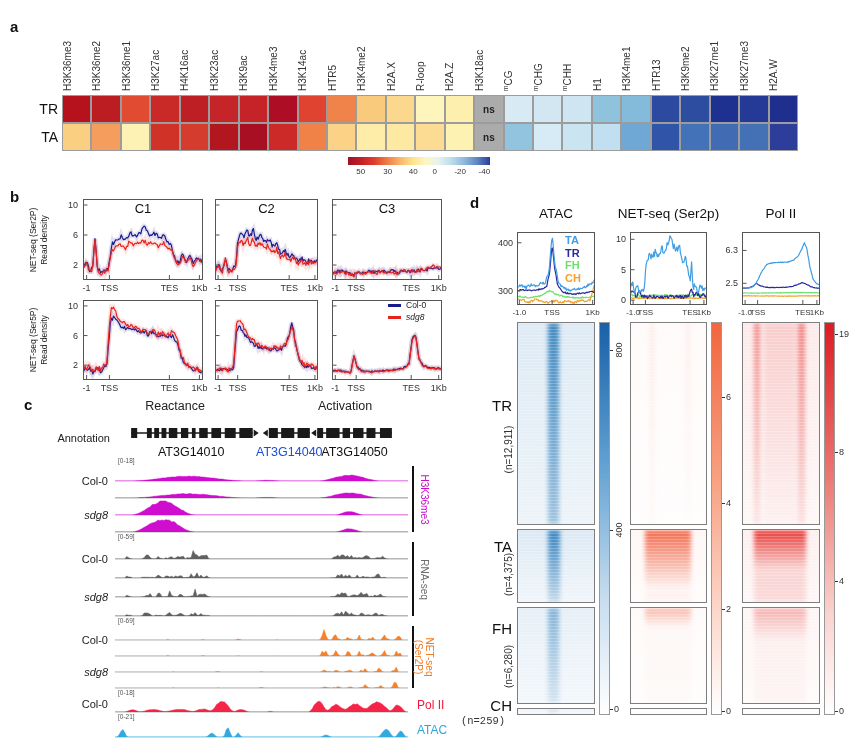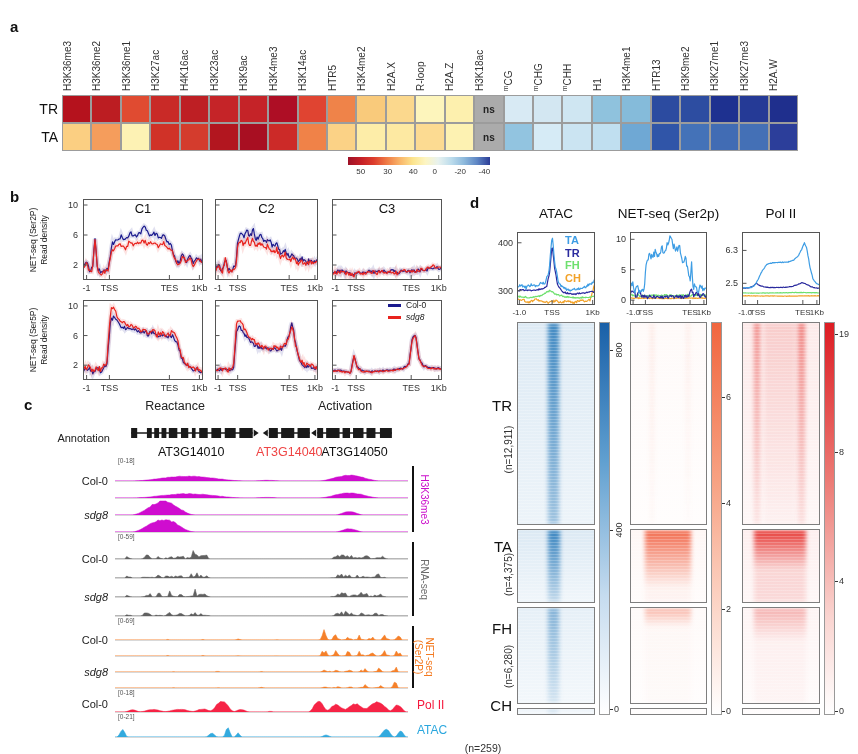--- a/index.html
+++ b/index.html
@@ -313,21 +313,21 @@
       <line x1="202.17" y1="13" x2="276.885" y2="13" stroke="#1a1a1a" stroke-width="1.3"></line>
       <rect x="202.17" y="8" width="5.977200000000001" height="10" fill="#1a1a1a"></rect>
       <rect x="211.1358" y="8" width="13.4487" height="10" fill="#1a1a1a"></rect>
       <rect x="227.57309999999998" y="8" width="7.471499999999999" height="10" fill="#1a1a1a"></rect>
       <rect x="238.0332" y="8" width="10.4601" height="10" fill="#1a1a1a"></rect>
       <rect x="251.4819" y="8" width="8.9658" height="10" fill="#1a1a1a"></rect>
       <rect x="264.93059999999997" y="8" width="11.954400000000003" height="10" fill="#1a1a1a"></rect>
       <path d="M196.17,13 L201.17,9.5 L201.17,16.5 Z" fill="#1a1a1a"></path>
     </svg>
     <div style="position: absolute; left: 143.18px; top: 445px; width: 96px; text-align: center; font-size: 12.5px; color: rgb(17, 17, 17);">AT3G14010</div>
-    <div style="position: absolute; left: 241.335px; top: 445px; width: 96px; text-align: center; font-size: 12.5px; color: #ef4444;">AT3G14040</div>
+    <div style="position: absolute; left: 241.335px; top: 445px; width: 96px; text-align: center; font-size: 12.5px; color: #1d4ed8;">AT3G14040</div>
     <div style="position: absolute; left: 306.527px; top: 445px; width: 96px; text-align: center; font-size: 12.5px; color: rgb(17, 17, 17);">AT3G14050</div>
     <div style="position: absolute; left: 118px; top: 457px; font-size: 6.5px; color: rgb(85, 85, 85);">[0-18]</div>
     <svg width="293" height="17" style="position: absolute; left: 115px; top: 465px;">
       <path d="M0,16 L0.0,16.0 L2.0,16.0 L3.9,16.0 L5.9,16.0 L7.8,16.0 L9.8,16.0 L11.7,16.0 L13.7,16.0 L15.6,16.0 L17.6,16.0 L19.5,15.9 L21.5,15.8 L23.4,15.7 L25.4,15.6 L27.3,15.5 L29.3,15.3 L31.3,15.1 L33.2,14.9 L35.2,14.7 L37.1,14.5 L39.1,14.1 L41.0,14.1 L43.0,13.7 L44.9,13.5 L46.9,13.1 L48.8,12.9 L50.8,12.9 L52.7,12.3 L54.7,12.3 L56.6,12.0 L58.6,12.1 L60.6,11.9 L62.5,11.6 L64.5,11.2 L66.4,11.4 L68.4,11.5 L70.3,11.6 L72.3,11.4 L74.2,11.1 L76.2,11.5 L78.1,11.2 L80.1,11.2 L82.0,11.7 L84.0,11.5 L85.9,11.9 L87.9,12.1 L89.9,12.2 L91.8,12.6 L93.8,12.7 L95.7,13.0 L97.7,13.0 L99.6,13.2 L101.6,13.6 L103.5,13.9 L105.5,14.1 L107.4,14.1 L109.4,14.5 L111.3,14.8 L113.3,14.9 L115.2,15.1 L117.2,15.3 L119.2,15.5 L121.1,15.6 L123.1,15.7 L125.0,15.8 L127.0,15.9 L128.9,16.0 L130.9,16.0 L132.8,16.0 L134.8,16.0 L136.7,16.0 L138.7,16.0 L140.6,15.9 L142.6,15.8 L144.5,15.7 L146.5,15.6 L148.5,15.4 L150.4,15.3 L152.4,15.3 L154.3,15.4 L156.3,15.4 L158.2,15.5 L160.2,15.7 L162.1,15.8 L164.1,15.9 L166.0,16.0 L168.0,16.0 L169.9,16.0 L171.9,16.0 L173.8,16.0 L175.8,16.0 L177.8,16.0 L179.7,16.0 L181.7,16.0 L183.6,16.0 L185.6,16.0 L187.5,16.0 L189.5,16.0 L191.4,16.0 L193.4,16.0 L195.3,16.0 L197.3,16.0 L199.2,16.0 L201.2,16.0 L203.1,16.0 L205.1,15.9 L207.1,15.7 L209.0,15.4 L211.0,15.1 L212.9,14.5 L214.9,14.1 L216.8,13.6 L218.8,13.1 L220.7,12.3 L222.7,11.9 L224.6,11.7 L226.6,11.5 L228.5,10.7 L230.5,10.3 L232.4,10.5 L234.4,10.5 L236.4,10.1 L238.3,10.3 L240.3,10.7 L242.2,11.1 L244.2,11.6 L246.1,12.1 L248.1,12.3 L250.0,13.2 L252.0,13.7 L253.9,14.2 L255.9,14.5 L257.8,15.0 L259.8,15.4 L261.7,15.7 L263.7,15.9 L265.7,16.0 L267.6,16.0 L269.6,16.0 L271.5,16.0 L273.5,16.0 L275.4,16.0 L277.4,16.0 L279.3,16.0 L281.3,16.0 L283.2,16.0 L285.2,16.0 L287.1,16.0 L289.1,16.0 L291.0,16.0 L293.0,16.0 L293,16 Z" fill="#cc00cc" fill-opacity="0.95" stroke="#cc00cc" stroke-width="0.5"></path>
     </svg>
     <div style="position: absolute; left: 115px; top: 481px; width: 293px; height: 1px; background: rgb(217, 217, 217);"></div>
     <div style="position: absolute; left: 36px; top: 475px; width: 72px; text-align: right; font-size: 11px; color: rgb(34, 34, 34); font-style: normal;">Col-0</div>
     <svg width="293" height="17" style="position: absolute; left: 115px; top: 482px;">
       <path d="M0,16 L0.0,16.0 L2.0,16.0 L3.9,16.0 L5.9,16.0 L7.8,16.0 L9.8,16.0 L11.7,16.0 L13.7,16.0 L15.6,16.0 L17.6,16.0 L19.5,15.9 L21.5,15.9 L23.4,15.8 L25.4,15.6 L27.3,15.5 L29.3,15.4 L31.3,15.3 L33.2,15.1 L35.2,14.9 L37.1,14.7 L39.1,14.3 L41.0,14.2 L43.0,13.9 L44.9,13.7 L46.9,13.4 L48.8,13.4 L50.8,13.2 L52.7,13.1 L54.7,13.0 L56.6,12.6 L58.6,12.6 L60.6,12.4 L62.5,11.9 L64.5,12.0 L66.4,11.8 L68.4,11.6 L70.3,12.1 L72.3,12.0 L74.2,11.6 L76.2,11.8 L78.1,12.2 L80.1,12.0 L82.0,12.3 L84.0,12.5 L85.9,12.4 L87.9,12.2 L89.9,12.6 L91.8,12.7 L93.8,13.1 L95.7,13.3 L97.7,13.4 L99.6,13.6 L101.6,13.7 L103.5,14.0 L105.5,14.4 L107.4,14.3 L109.4,14.7 L111.3,14.9 L113.3,15.0 L115.2,15.2 L117.2,15.4 L119.2,15.6 L121.1,15.7 L123.1,15.8 L125.0,15.9 L127.0,15.9 L128.9,16.0 L130.9,16.0 L132.8,16.0 L134.8,16.0 L136.7,16.0 L138.7,16.0 L140.6,15.9 L142.6,15.8 L144.5,15.7 L146.5,15.6 L148.5,15.5 L150.4,15.4 L152.4,15.4 L154.3,15.4 L156.3,15.5 L158.2,15.6 L160.2,15.7 L162.1,15.9 L164.1,15.9 L166.0,16.0 L168.0,16.0 L169.9,16.0 L171.9,16.0 L173.8,16.0 L175.8,16.0 L177.8,16.0 L179.7,16.0 L181.7,16.0 L183.6,16.0 L185.6,16.0 L187.5,16.0 L189.5,16.0 L191.4,16.0 L193.4,16.0 L195.3,16.0 L197.3,16.0 L199.2,16.0 L201.2,16.0 L203.1,16.0 L205.1,15.9 L207.1,15.7 L209.0,15.5 L211.0,15.2 L212.9,14.8 L214.9,14.4 L216.8,14.0 L218.8,13.3 L220.7,12.8 L222.7,12.6 L224.6,12.0 L226.6,11.8 L228.5,11.2 L230.5,11.1 L232.4,11.0 L234.4,11.3 L236.4,11.0 L238.3,11.1 L240.3,11.4 L242.2,11.9 L244.2,12.1 L246.1,12.2 L248.1,12.9 L250.0,13.6 L252.0,13.9 L253.9,14.5 L255.9,14.8 L257.8,15.2 L259.8,15.5 L261.7,15.7 L263.7,15.9 L265.7,16.0 L267.6,16.0 L269.6,16.0 L271.5,16.0 L273.5,16.0 L275.4,16.0 L277.4,16.0 L279.3,16.0 L281.3,16.0 L283.2,16.0 L285.2,16.0 L287.1,16.0 L289.1,16.0 L291.0,16.0 L293.0,16.0 L293,16 Z" fill="#cc00cc" fill-opacity="0.95" stroke="#cc00cc" stroke-width="0.5"></path>
     </svg>
@@ -558,14 +558,14 @@
     <div style="position: absolute; left: 839px; top: 576.38px; font-size: 9px; color: rgb(51, 51, 51);">4</div>
     <div style="position: absolute; left: 835px; top: 711.07px; width: 3px; height: 1px; background: rgb(51, 51, 51);"></div>
     <div style="position: absolute; left: 839px; top: 706.07px; font-size: 9px; color: rgb(51, 51, 51);">0</div>
     <div style="position: absolute; left: 478px; top: 397.26px; width: 34px; text-align: right; font-size: 15px; color: rgb(17, 17, 17);">TR</div>
     <div style="position: absolute; left: 473px; top: 444.39px; width: 70px; height: 11px; transform: rotate(-90deg); text-align: center; font-size: 10px; color: rgb(51, 51, 51);">(n=12,911)</div>
     <div style="position: absolute; left: 478px; top: 538.24px; width: 34px; text-align: right; font-size: 15px; color: rgb(17, 17, 17);">TA</div>
     <div style="position: absolute; left: 473px; top: 569.38px; width: 70px; height: 11px; transform: rotate(-90deg); text-align: center; font-size: 10px; color: rgb(51, 51, 51);">(n=4,375)</div>
     <div style="position: absolute; left: 478px; top: 620.28px; width: 34px; text-align: right; font-size: 15px; color: rgb(17, 17, 17);">FH</div>
     <div style="position: absolute; left: 473px; top: 660.67px; width: 70px; height: 11px; transform: rotate(-90deg); text-align: center; font-size: 10px; color: rgb(51, 51, 51);">(n=6,280)</div>
     <div style="position: absolute; left: 478px; top: 697px; width: 34px; text-align: right; font-size: 15px; color: rgb(17, 17, 17);">CH</div>
-    <div style="position: absolute; left: 452px; top: 742px; width: 62px; text-align: center; font-size: 10.5px; color: rgb(51, 51, 51);">(n=259)</div>
+    <div style="position: absolute; left: 452px; top: 715px; width: 62px; text-align: center; font-size: 10.5px; color: rgb(51, 51, 51); font-family: Liberation Mono, monospace;">(n=259)</div>
   </div>
 
 </body></html>

